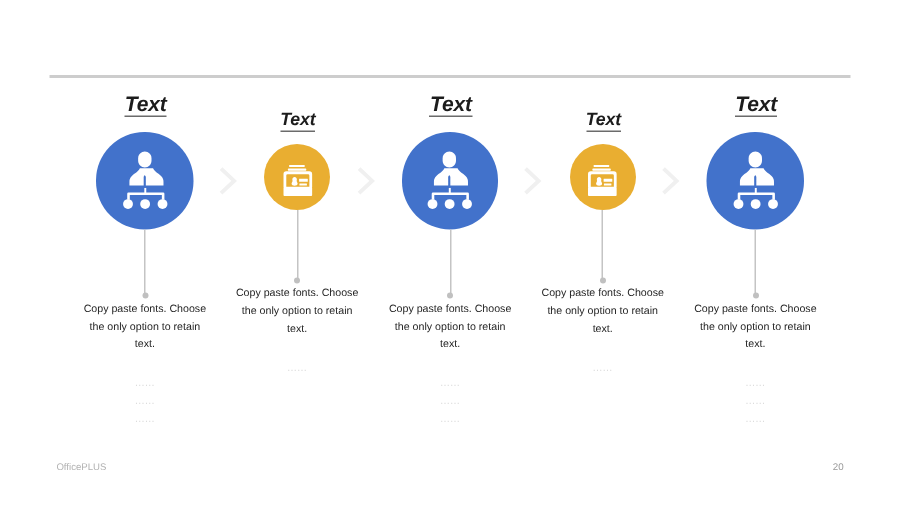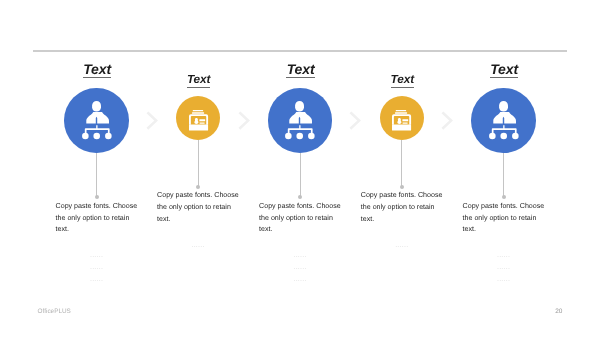--- a/index.html
+++ b/index.html
@@ -15,21 +15,21 @@
            color:#1c1c1c;white-space:nowrap;letter-spacing:-0.1px;}
   .heading span{display:inline-block;}
   .hrule{position:absolute;height:1.2px;background:#6b6b6b;}
 
   .circle{position:absolute;border-radius:50%;}
   .icon{position:absolute;}
 
   .stem{position:absolute;width:1px;background:#c4c4c4;}
   .dot{position:absolute;border-radius:50%;background:#c0c0c0;}
 
-  .para{position:absolute;text-align:left;color:#1f1f1f;}
+  .para{position:absolute;text-align:center;color:#1f1f1f;}
   .bullets{position:absolute;text-align:center;color:#dcdcdc;}
   .bullets div{white-space:nowrap;letter-spacing:0.25px;}
 
   .chev{position:absolute;}
 
   .footer-logo{position:absolute;color:#b2b2b2;white-space:nowrap;}
   .page-num{position:absolute;color:#989898;white-space:nowrap;}
   svg{display:block;overflow:visible;}
 </style>
 </head>

